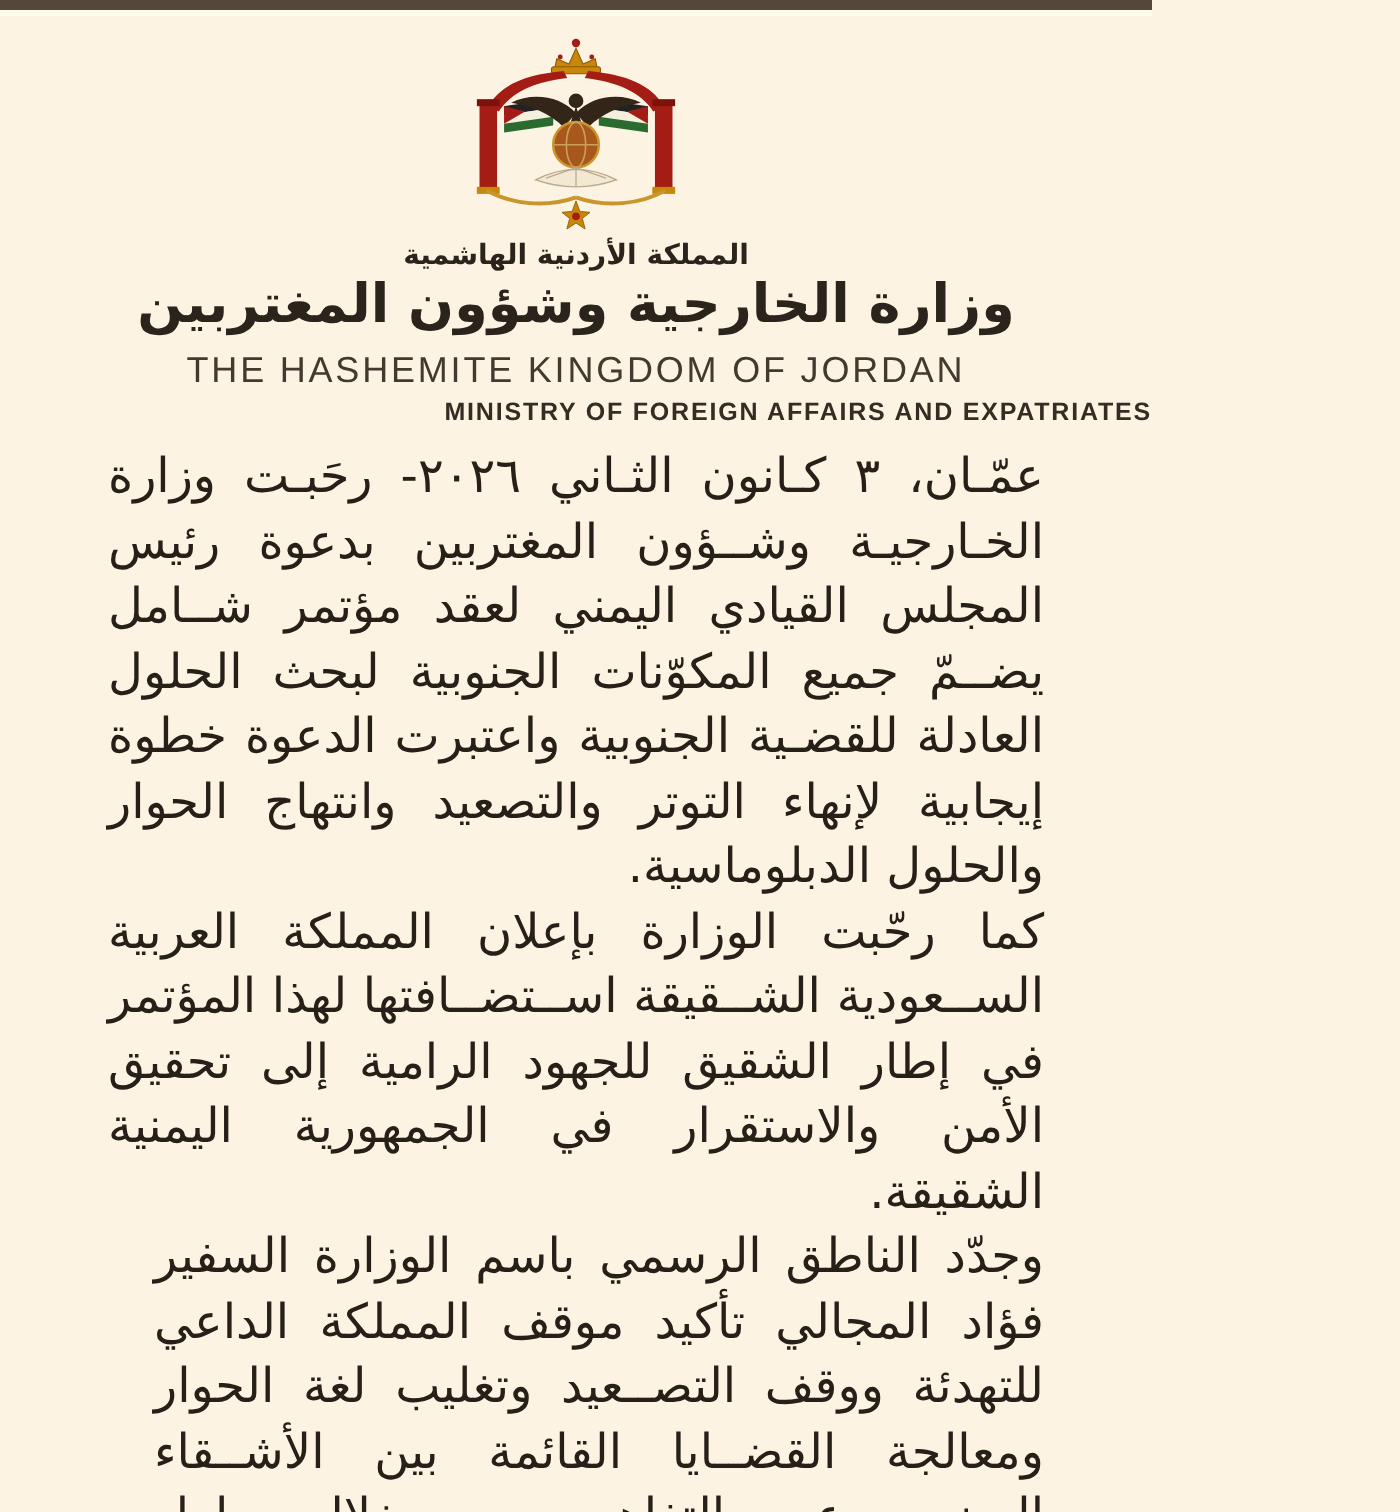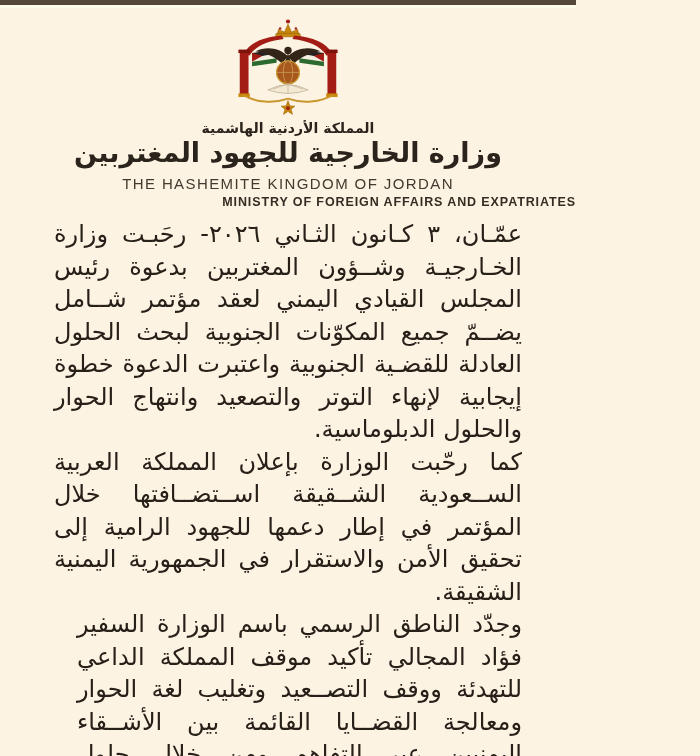--- a/index.html
+++ b/index.html
@@ -16,21 +16,21 @@
   .kingdom-ar {
     font-size: 14px; font-weight: bold; color: #2a241c;
     margin-top: 2px; direction: rtl;
   }
   .ministry-ar {
     font-size: 27px; font-weight: bold; color: #2a241c;
     margin-top: 1px; direction: rtl; letter-spacing: 0px;
   }
   .kingdom-en {
     font-family: "Liberation Sans", sans-serif;
-    font-size: 15px; letter-spacing: 1.4px; color: #43392e; margin-top: 7px;
+    font-size: 18px; letter-spacing: 1.4px; color: #43392e; margin-top: 7px;
   }
   .ministry-en {
     font-family: "Liberation Sans", sans-serif;
     font-size: 12.5px; font-weight: bold; letter-spacing: 0.9px;
     color: #352d23; margin-top: 3px; text-align: right;
   }
   .body-text {
     direction: rtl;
     margin: 9px 54px 0 54px;
     font-size: 24px;
@@ -92,31 +92,31 @@
 
       <path d="M75,92 C58,98 38,96 24,88" fill="none" stroke="#c8962a" stroke-width="2.2"></path>
       <path d="M75,92 C92,98 112,96 126,88" fill="none" stroke="#c8962a" stroke-width="2.2"></path>
 
       <path d="M75,94 L77.2,100 L83,100.5 L78.6,104 L80.2,110 L75,106.6 L69.8,110 L71.4,104 L67,100.5 L72.8,100 Z" fill="#c8860a" stroke="#8a5a06" stroke-width="0.5"></path>
       <circle cx="75" cy="102.8" r="2.2" fill="#a31d14"></circle>
     </svg>
 
     <div class="kingdom-ar" lang="ar" dir="rtl">المملكة الأردنية الهاشمية</div>
 
-    <div class="ministry-ar" lang="ar" dir="rtl">وزارة الخارجية للجهود المغتربين</div>
+    <div class="ministry-ar" lang="ar" dir="rtl">وزارة الخارجية وشؤون المغتربين</div>
 
     <div class="kingdom-en">THE HASHEMITE KINGDOM OF JORDAN</div>
 
     <div class="ministry-en">MINISTRY OF FOREIGN AFFAIRS AND EXPATRIATES</div>
   </div>
 
   <div class="body-text" lang="ar" dir="rtl">
 
     <div class="para">عمّـان، ٣ كـانون الثـاني ٢٠٢٦- رحَبـت وزارة الخـارجيـة وشــؤون المغتربين بدعوة رئيس المجلس القيادي اليمني لعقد مؤتمر شــامل يضــمّ جميع المكوّنات الجنوبية لبحث الحلول العادلة للقضـية الجنوبية واعتبرت الدعوة خطوة إيجابية لإنهاء التوتر والتصعيد وانتهاج الحوار والحلول الدبلوماسية.</div>
 
-    <div class="para">كما رحّبت الوزارة بإعلان المملكة العربية الســعودية الشــقيقة اســتضــافتها خلال المؤتمر في إطار دعمها للجهود الرامية إلى تحقيق الأمن والاستقرار في الجمهورية اليمنية الشقيقة.</div>
+    <div class="para">كما رحّبت الوزارة بإعلان المملكة العربية الســعودية الشــقيقة اســتضــافتها لهذا المؤتمر في إطار الشقيق للجهود الرامية إلى تحقيق الأمن والاستقرار في الجمهورية اليمنية الشقيقة.</div>
 
     <div class="para stretch-last">وجدّد الناطق الرسمي باسم الوزارة السفير فؤاد المجالي تأكيد موقف المملكة الداعي للتهدئة ووقف التصــعيد وتغليب لغة الحوار ومعالجة القضــايا القائمة بين الأشــقاء اليمنيين عبر التفاهم ومن خلال حلول ســياســية توافقية تحقَّق مصــلحة الجمهورية اليمنية وشعبها الشقيق، وتضمن أمنها واستقرارها، وبما يســهم بالأمن والاســتقرار الإقليميين ويلبّي طموحات</div>
 
     <div class="closing-line">الشعب اليمني الشقيق.</div>
   </div>
 
 </div>
 
 </body></html>

